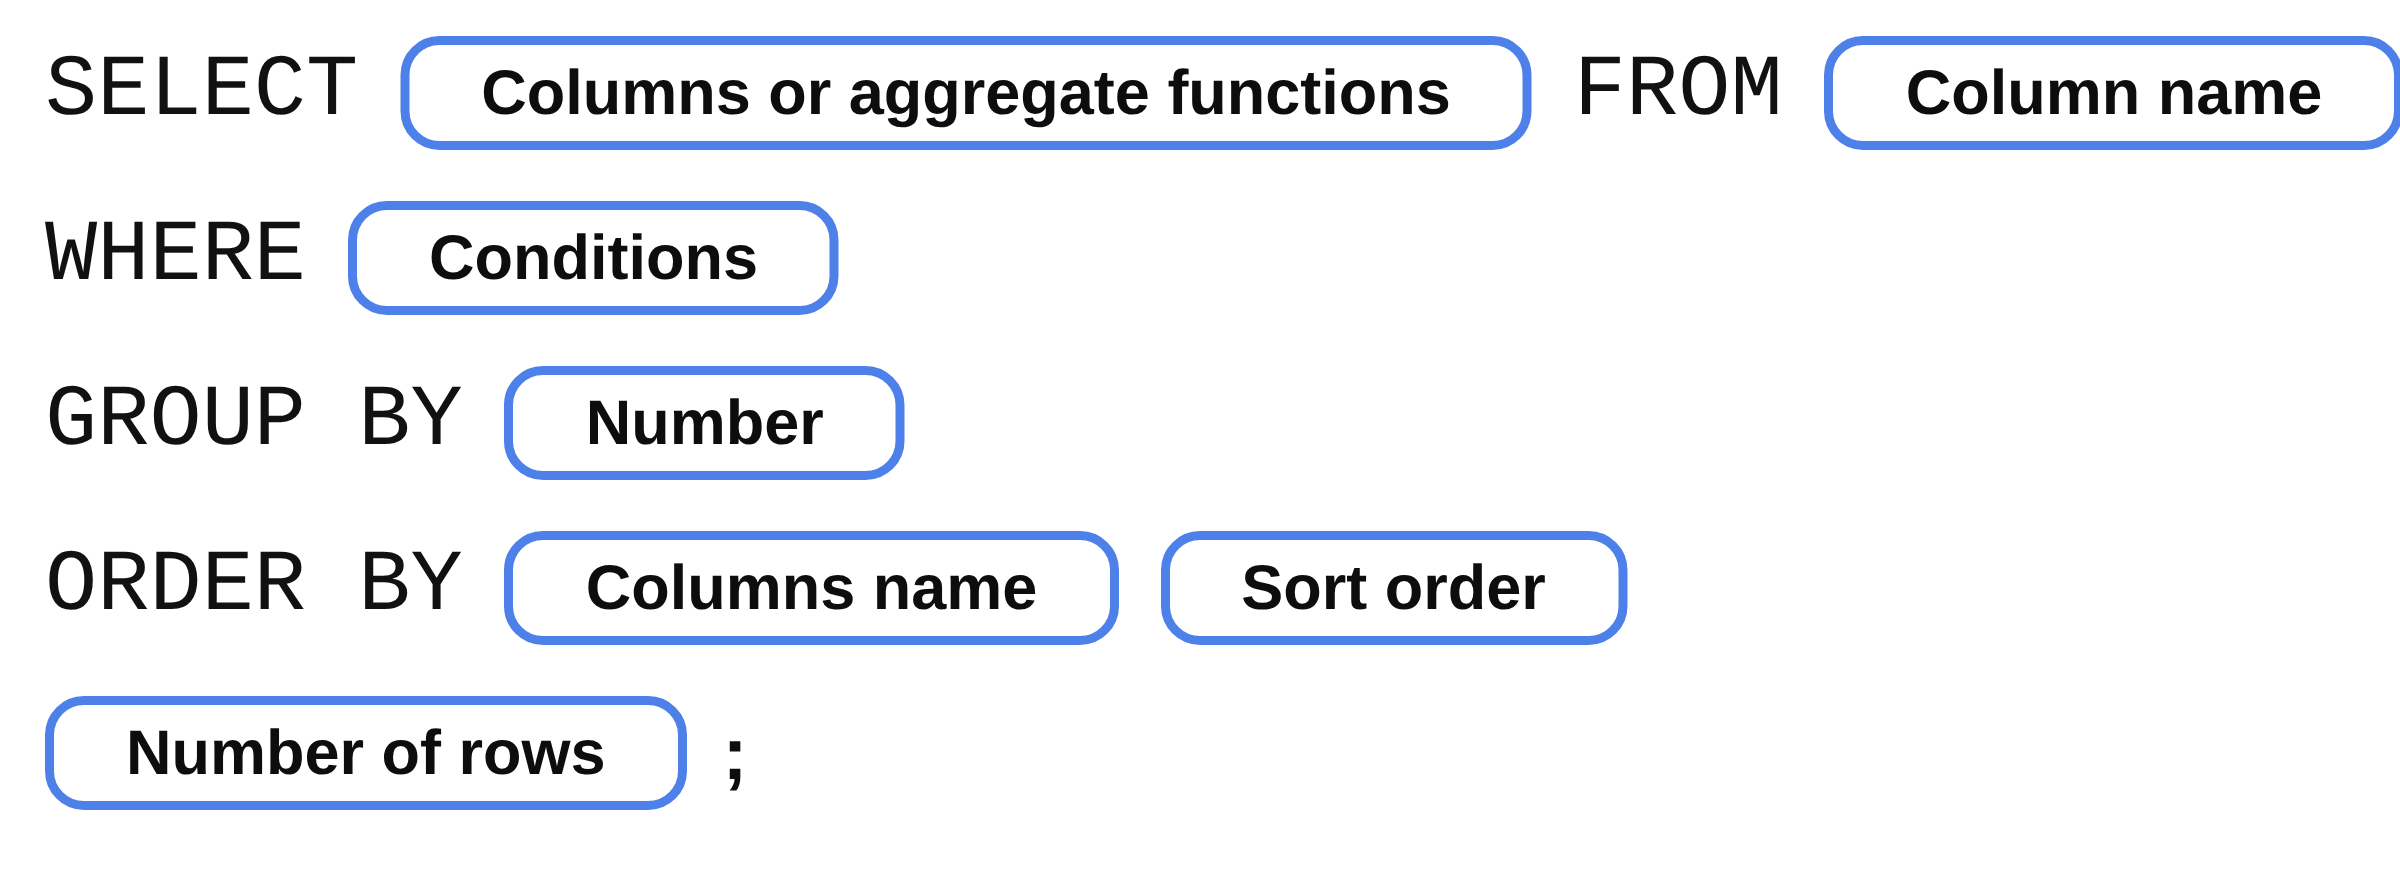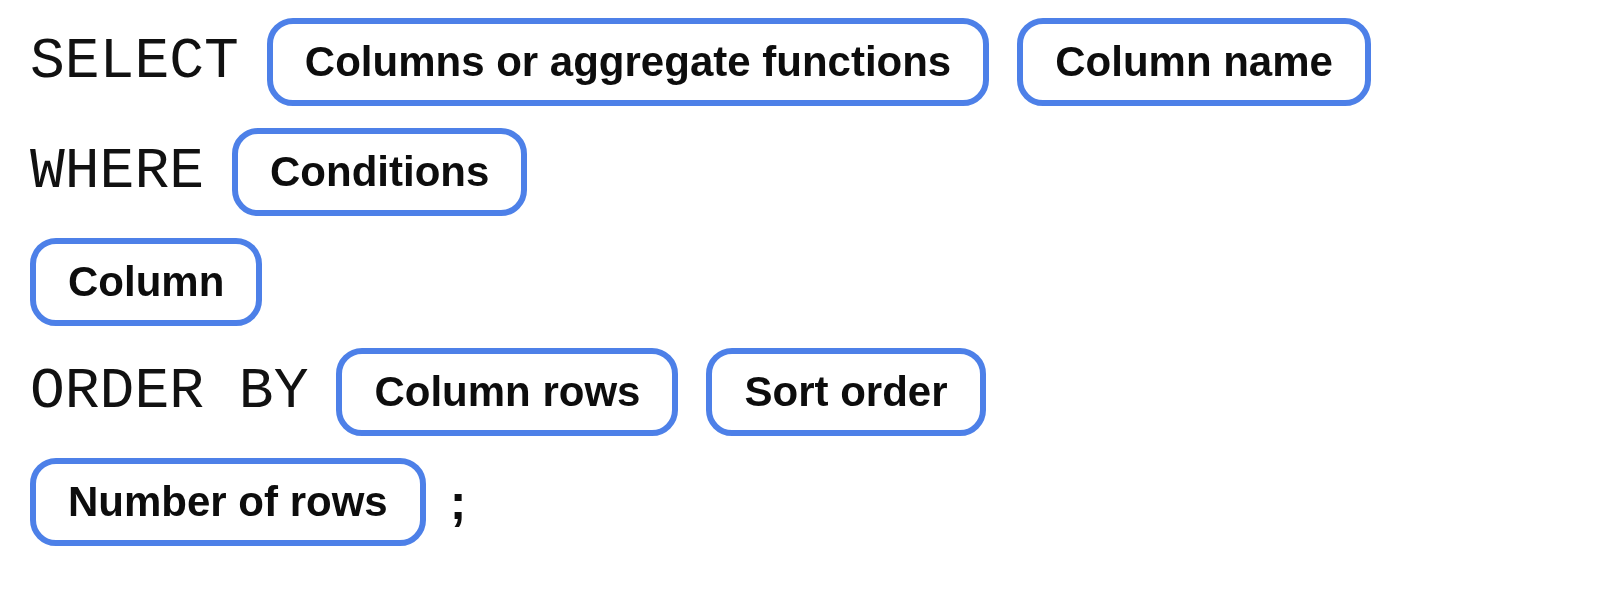--- a/index.html
+++ b/index.html
@@ -32,22 +32,22 @@
     font-weight: 400;
     color: var(--kw-color, #111111);
     white-space: pre;
     line-height: 1;
   }
   .pbox {
     box-sizing: border-box;
     display: inline-flex;
     align-items: center;
     justify-content: center;
-    height: 88px;
-    padding: 0 32px;
+    height: 76px;
+    padding: 0 48px;
     background: var(--box-bg, #ffffff);
     border: 6px solid var(--box-border, #4d80e8);
     border-radius: 26px;
   }
   .plabel {
     font-family: "Liberation Sans", sans-serif;
     font-size: 42px;
     font-weight: 600;
     color: var(--label-color, #0d0d0d);
     white-space: nowrap;
@@ -66,42 +66,44 @@
 </head>
 <body>
 
 <div class="diagram">
 
   <div class="row">
     <span class="kw">SELECT</span>
     <span class="pbox">
       <span class="plabel">Columns or aggregate functions</span>
     </span>
+    <span class="kw">FROM</span>
     <span class="pbox">
       <span class="plabel">Column name</span>
     </span>
   </div>
 
   <div class="row">
     <span class="kw">WHERE</span>
     <span class="pbox">
       <span class="plabel">Conditions</span>
     </span>
   </div>
 
   <div class="row">
+    <span class="kw">GROUP BY</span>
     <span class="pbox">
-      <span class="plabel">Column</span>
+      <span class="plabel">Number</span>
     </span>
   </div>
 
   <div class="row">
     <span class="kw">ORDER BY</span>
     <span class="pbox">
-      <span class="plabel">Column rows</span>
+      <span class="plabel">Columns name</span>
     </span>
     <span class="pbox">
       <span class="plabel">Sort order</span>
     </span>
   </div>
 
   <div class="row">
     <span class="pbox">
       <span class="plabel">Number of rows</span>
     </span>

